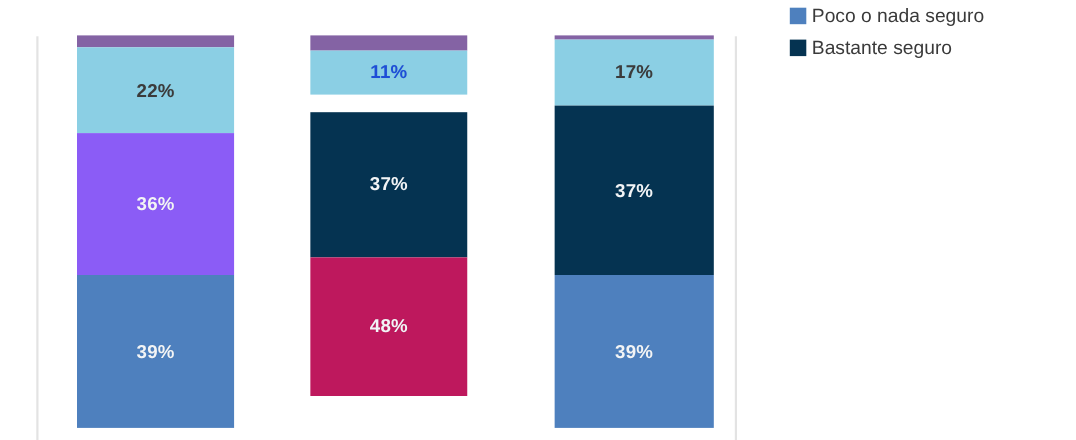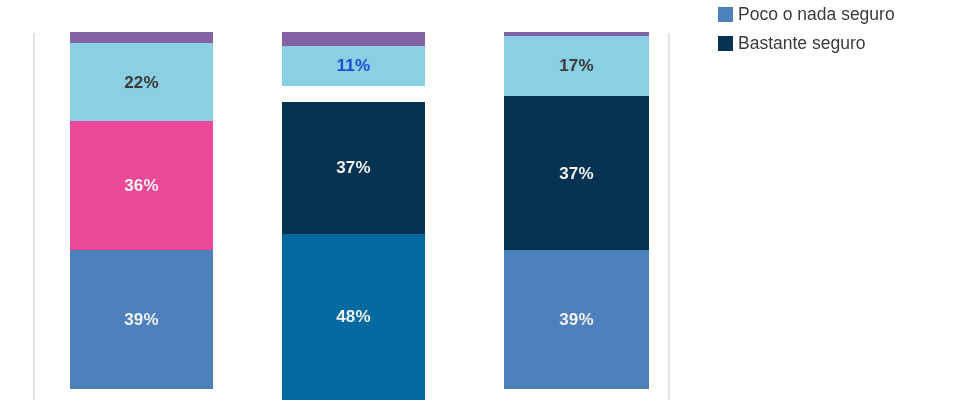--- a/index.html
+++ b/index.html
@@ -80,36 +80,36 @@
 
   <div class="axis-line" id="axis-left" style="background: rgb(227, 227, 227);"></div>
   <div class="axis-line" id="axis-right" style="background: rgb(227, 227, 227);"></div>
 
   <div id="plot-area">
       <div class="bar-stack" style="left: 70px; width: 143px; top: 32px; height: 368px;">
         <div class="bar-seg" style="background: rgb(132, 99, 164); height: 10.7184px;"></div>
         <div class="bar-seg" style="background: rgb(139, 207, 228); height: 78.6019px;">
           <span class="seg-label on-light" style="color: rgb(59, 59, 59);">22%</span>
         </div>
-        <div class="bar-seg" style="background: #ec4899; height: 128.621px;">
+        <div class="bar-seg" style="background: #8b5cf6; height: 128.621px;">
           <span class="seg-label on-dark" style="color: rgb(242, 244, 246);">36%</span>
         </div>
         <div class="bar-seg" style="background: rgb(78, 128, 190); height: 139.34px;">
           <span class="seg-label on-dark" style="color: rgb(242, 244, 246);">39%</span>
         </div>
       </div>
       <div class="bar-stack" style="left: 282px; width: 143px; top: 32px; height: 368px;">
         <div class="bar-seg" style="background: rgb(132, 99, 164); height: 14.2913px;"></div>
         <div class="bar-seg" style="background: rgb(139, 207, 228); height: 39.301px;">
           <span class="seg-label on-light" style="color: #1d4ed8;">11%</span>
         </div>
         <div class="bar-seg" style="background: rgb(5, 51, 81); height: 132.194px; margin-top: 16px;">
           <span class="seg-label on-dark" style="color: rgb(242, 244, 246);">37%</span>
         </div>
-        <div class="bar-seg" style="background: #0369a1; height: 166px;">
+        <div class="bar-seg" style="background: #be185d; height: 126px;">
           <span class="seg-label on-dark" style="color: rgb(242, 244, 246);">48%</span>
         </div>
       </div>
       <div class="bar-stack" style="left: 504px; width: 145px; top: 32px; height: 368px;">
         <div class="bar-seg" style="background: rgb(132, 99, 164); height: 3.57282px;"></div>
         <div class="bar-seg" style="background: rgb(139, 207, 228); height: 60.7379px;">
           <span class="seg-label on-light" style="color: rgb(59, 59, 59);">17%</span>
         </div>
         <div class="bar-seg" style="background: rgb(5, 51, 81); height: 153.631px;">
           <span class="seg-label on-dark" style="color: rgb(242, 244, 246);">37%</span>

